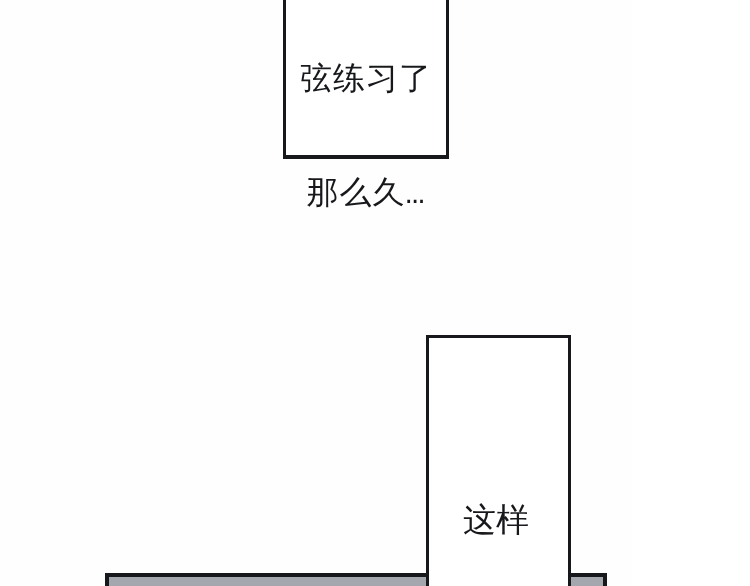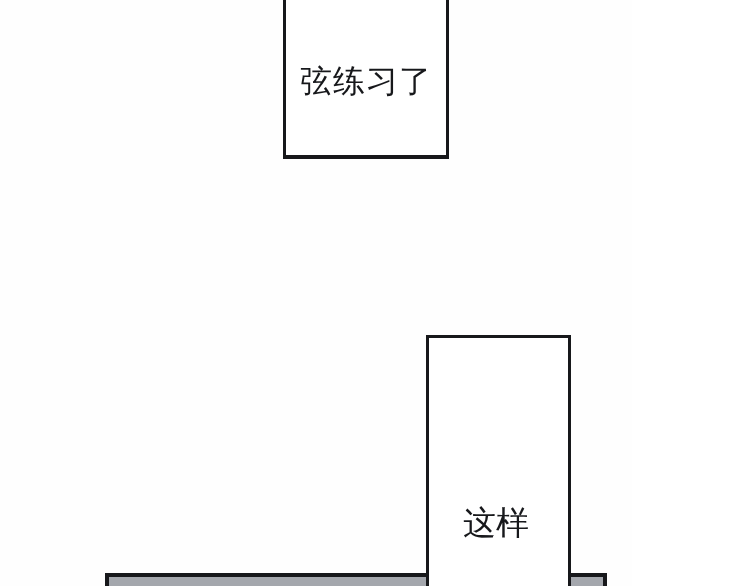--- a/index.html
+++ b/index.html
@@ -6,21 +6,21 @@
     margin: 0;
     padding: 0;
     background: #ffffff;
   }
   .page {
     position: relative;
     width: 632px;
     height: 586px;
     overflow: hidden;
     background: var(--background, #fefefe);
-    font-family: Liberation Sans, sans-serif;
+    font-family: Liberation Mono, monospace;
   }
   .bubble {
     position: absolute;
     box-sizing: border-box;
     background: var(--bubble-fill, #ffffff);
     border: 3px solid var(--ink, #17181b);
     z-index: 2;
   }
   .bubble-top {
     left: 283px;
@@ -73,20 +73,21 @@
 </head>
 <body>
 
 <div class="page">
 
   <div class="bottom-bar"></div>
 
   <div class="bubble bubble-top">
     <div class="bubble-text">
       <div>弦练习了</div>
+      <div>那么久…</div>
     </div>
   </div>
 
   <div class="bubble bubble-bottom">
     <div class="bubble-text">
       <div>这样</div>
       
     </div>
   </div>
 

